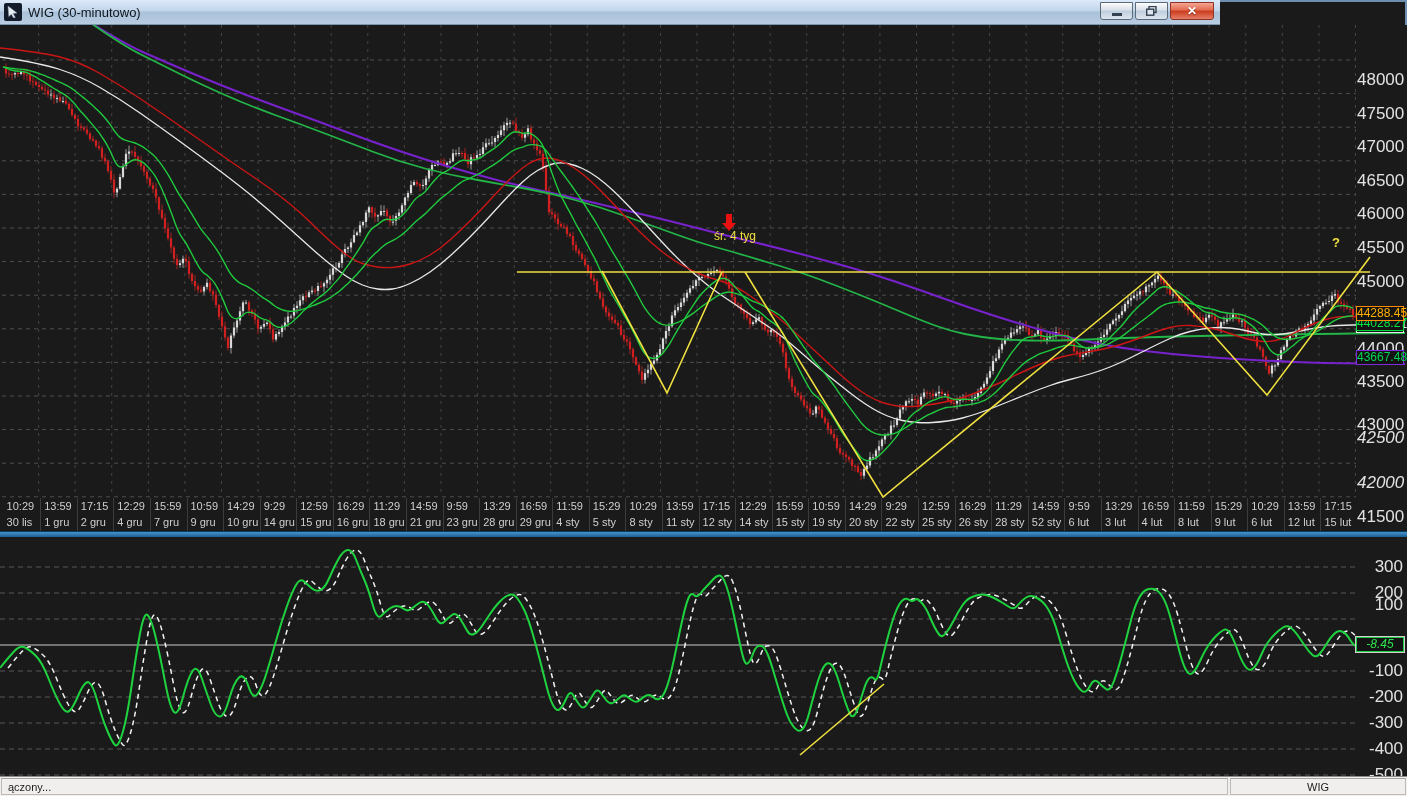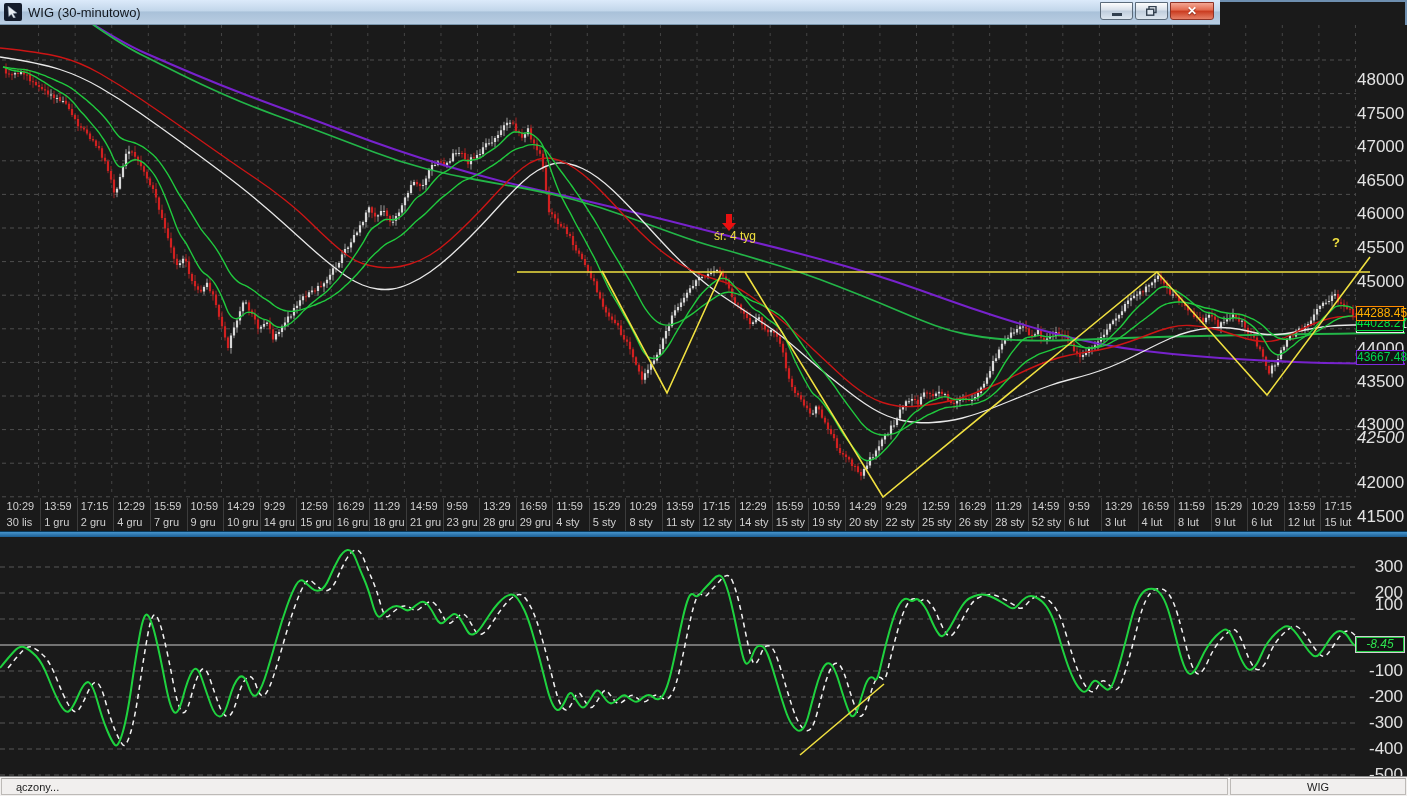--- a/index.html
+++ b/index.html
@@ -46,21 +46,21 @@
   #tag-purple{top:325px;border-color:#7c2bdf;color:#00d651;z-index:5;}
   #tag-osc{top:612px;border-color:#22cc44;color:#2ee24e;z-index:5;box-shadow:0 0 0 1px #cfcfcf;font-style:italic;}
   
   #avg-label{position:absolute;left:714px;top:204px;font-size:12px;color:#f0e040;z-index:3;}
   #q-label{position:absolute;left:1332px;top:210px;font-size:13px;font-weight:bold;color:#f0e040;z-index:3;}
   
   #statusbar{position:absolute;left:0;top:776px;width:1407px;height:20px;background:#f1efee;
     border-top:1px solid #8a8a8a;display:flex;align-items:stretch;z-index:8;}
   .sb-panel{border:1px solid #bdbab7;border-top-color:#a5a2a0;margin:1px;
     font-size:11px;color:#1c1c1c;display:flex;align-items:center;background:#f1efee;}
-  #sb-left{flex:1;padding-left:14px;}
+  #sb-left{flex:1;padding-left:6px;}
   #sb-right{width:176px;justify-content:center;}
 </style>
 </head>
 <body>
 
 <div id="window">
 
   <div id="titlebar">
     <span id="app-icon">
       <svg width="12" height="12" viewBox="0 0 12 12">
@@ -323,21 +323,21 @@
         <div class="ylabel" style="top: 115.2px;">47000</div>
         <div class="ylabel" style="top: 148.8px;">46500</div>
         <div class="ylabel" style="top: 182.4px;">46000</div>
         <div class="ylabel" style="top: 216px;">45500</div>
         <div class="ylabel" style="top: 249.6px;">45000</div>
         <div class="ylabel" style="top: 283.2px;">44500</div>
         <div class="ylabel" style="top: 316.8px;">44000</div>
         <div class="ylabel" style="top: 350.4px;">43500</div>
         <div class="ylabel" style="top: 384px; margin-top: 9px;">43000</div>
         <div class="ylabel" style="top: 406px; font-style: italic;">42500</div>
-        <div class="ylabel" style="top: 451.2px;">42000</div>
+        <div class="ylabel" style="top: 451.2px; font-style: italic;">42000</div>
         <div class="ylabel" style="top: 484.8px;">41500</div>
       </div>
     <div id="osclabels">
         <div class="ylabel" style="top: 535px;">300</div>
         <div class="ylabel" style="top: 561px;">200</div>
         <div class="ylabel" style="top: 573px;">100</div>
         <div class="ylabel" style="top: 639px;">-100</div>
         <div class="ylabel" style="top: 665px;">-200</div>
         <div class="ylabel" style="top: 691px;">-300</div>
         <div class="ylabel" style="top: 717px;">-400</div>

